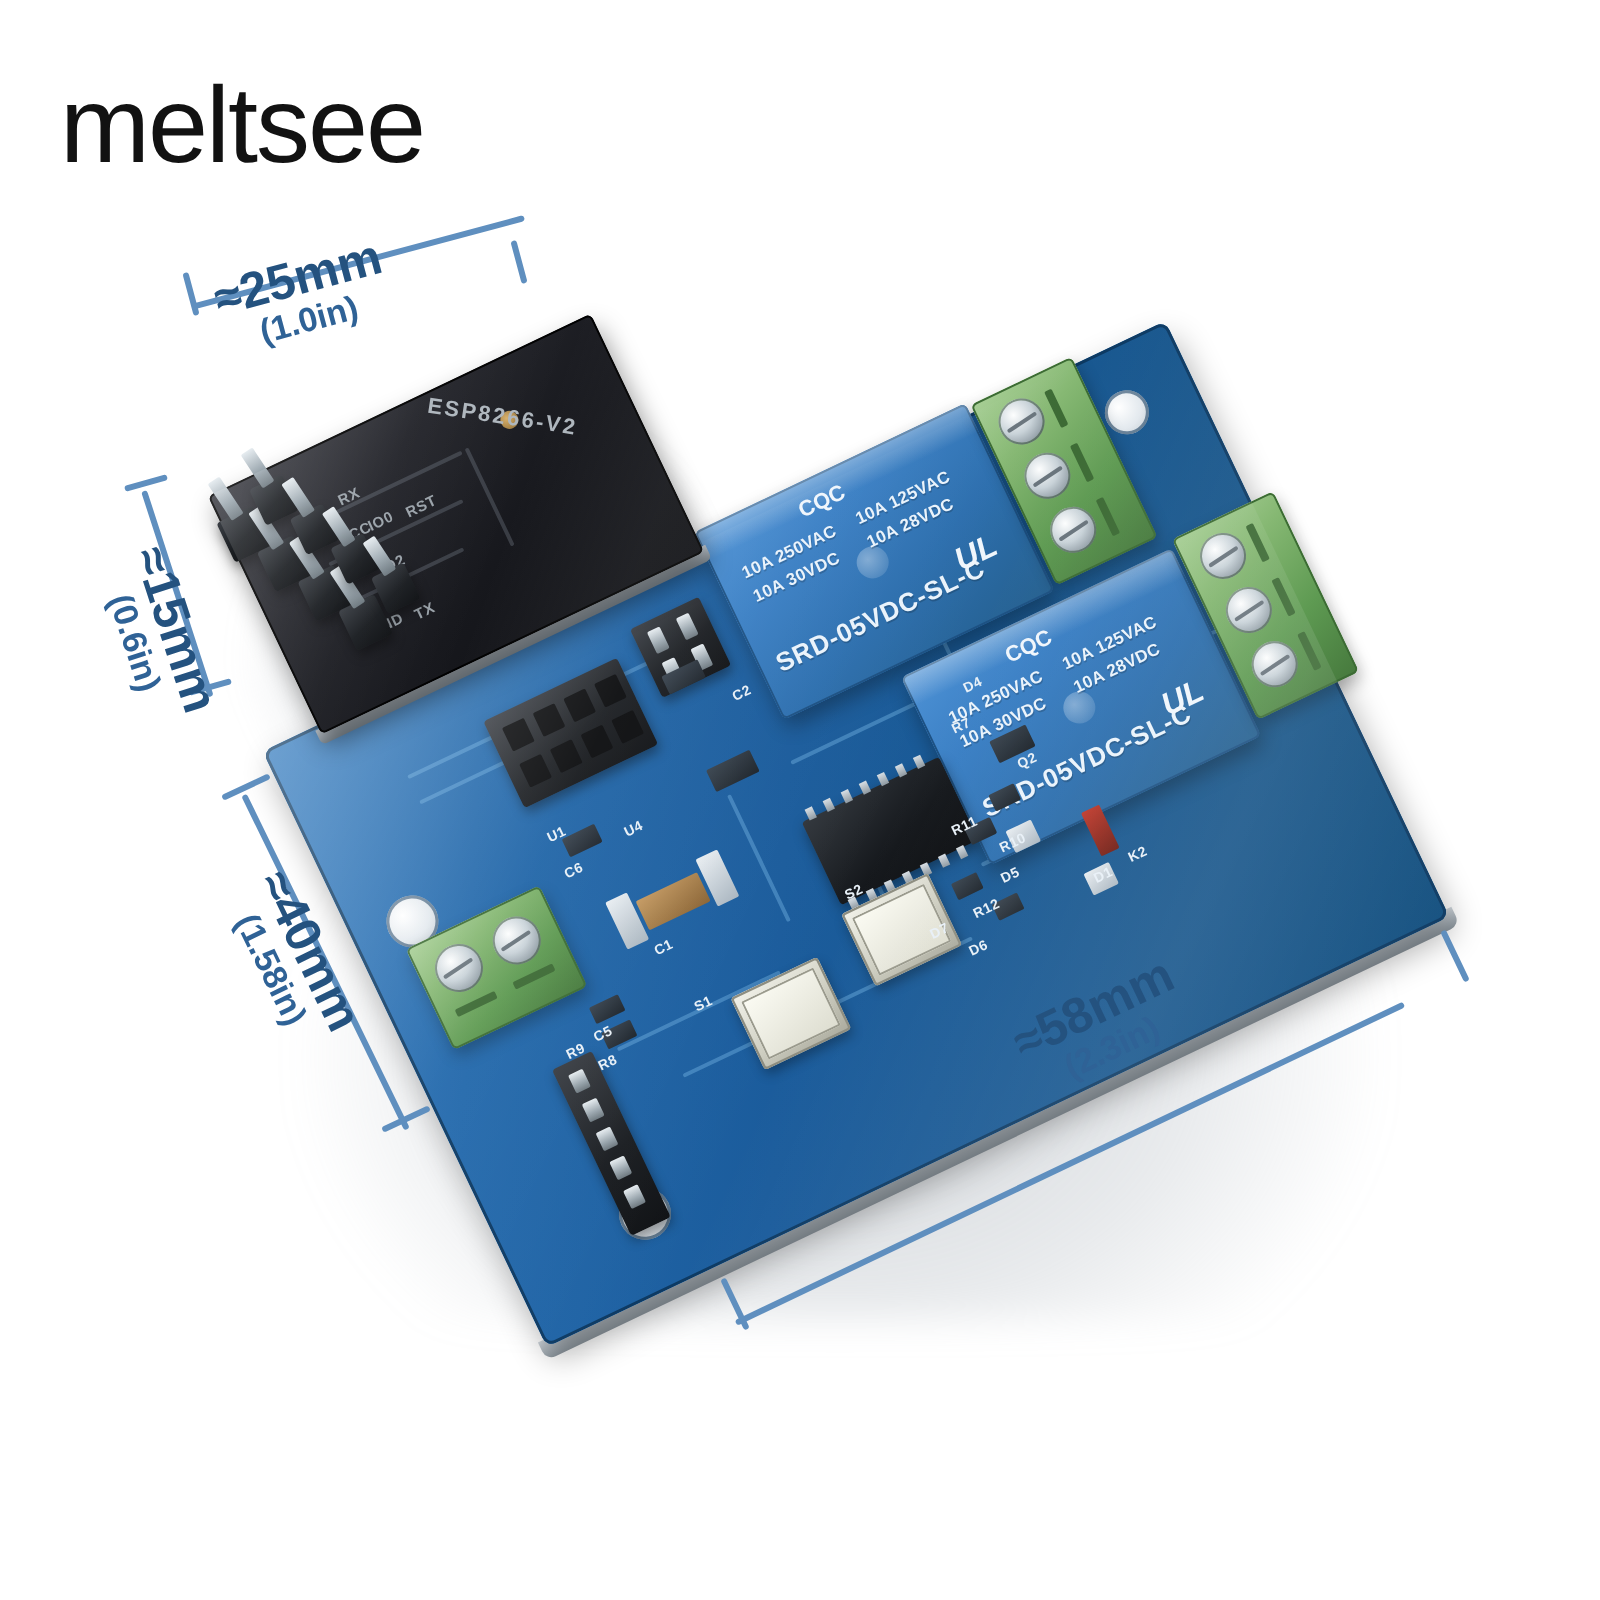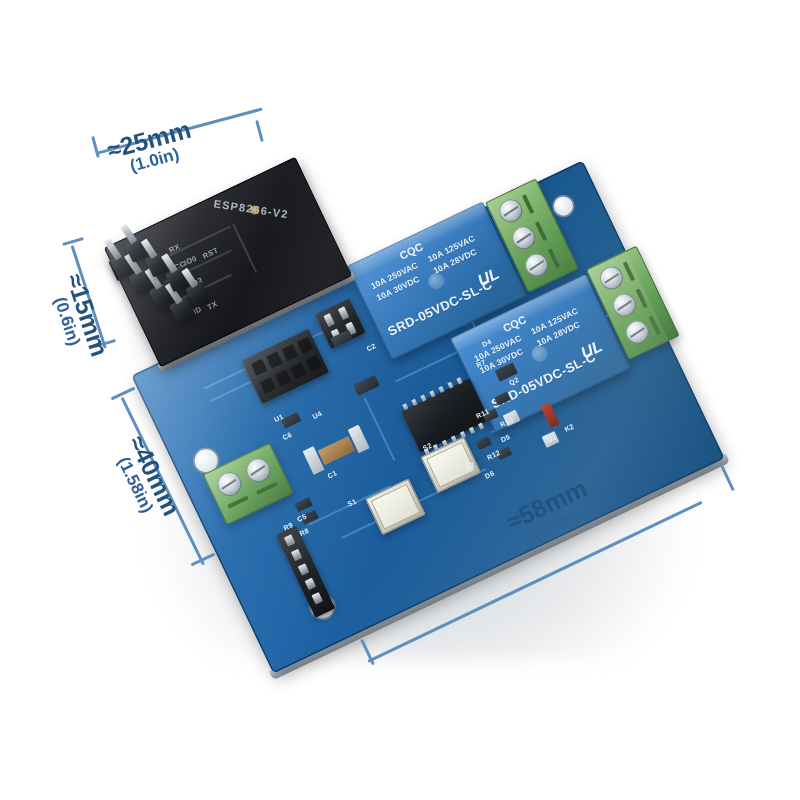--- a/index.html
+++ b/index.html
@@ -184,20 +184,21 @@
   }
   .esp-pinlbl{position:absolute;color:#9aa2a9;font-size:7.5px;font-weight:bold;letter-spacing:.4px;}
   .esp-trace{position:absolute;background:rgba(120,130,140,.35);border-radius:1px;}
   .esp-via{position:absolute;border-radius:50%;background:radial-gradient(circle at 40% 35%,#d9b06a,#8a6a33);}
 </style>
 </head>
 <body>
 
 <div class="stage">
 
+  <div class="brand">meltsee</div>
 
   <div class="photo">
 
     <div class="shadow-blob"></div>
     <div class="shadow-esp"></div>
 
     <div class="pcb">
       <div class="pcb-edge"></div>
       <div class="pcb-body">
 

